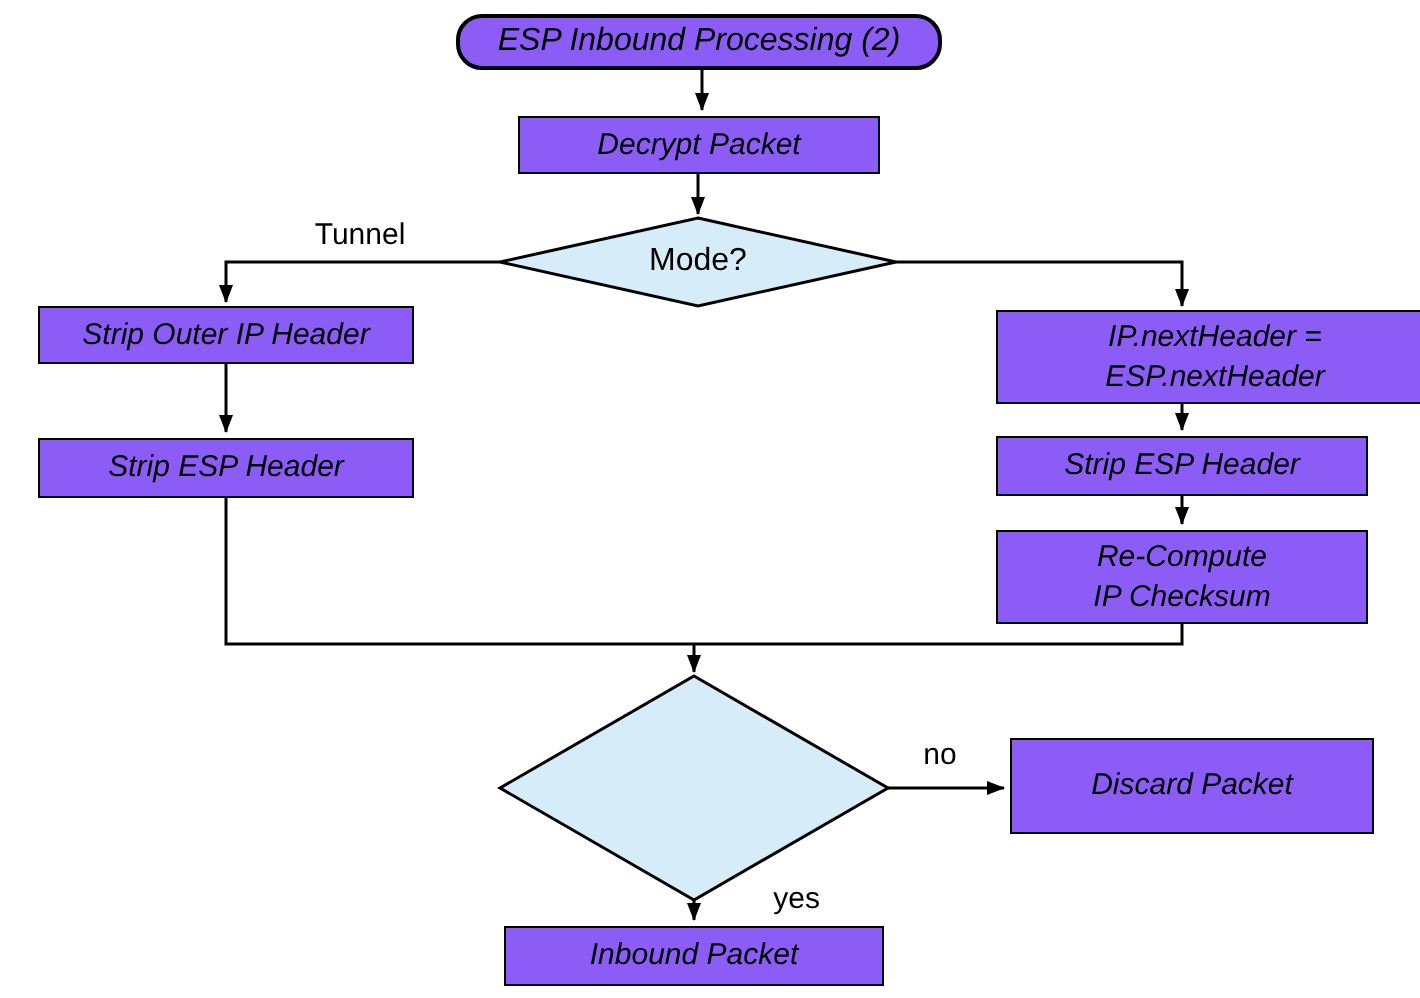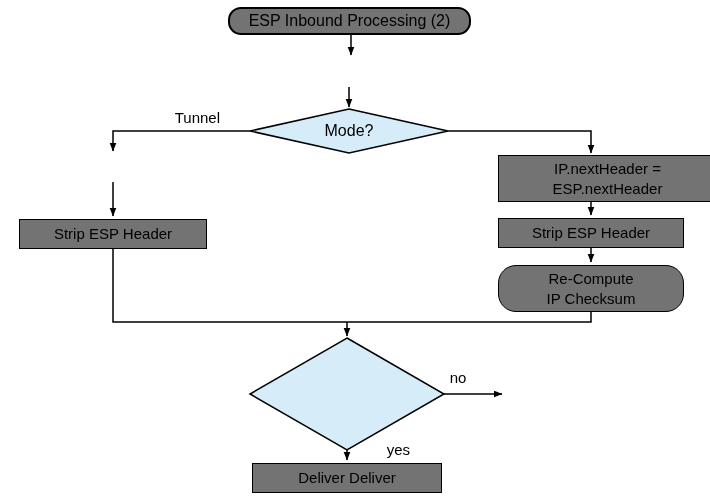--- a/index.html
+++ b/index.html
@@ -23,29 +23,30 @@
     stroke-width: 1.5;
   }
   .wires polygon.decision {
     fill: #d6ecf8;
     stroke: #000000;
     stroke-width: 1.5;
   }
   .node {
     position: absolute;
     box-sizing: border-box;
-    background: #737373;
+    background: #8b5cf6;
     border: 1.5px solid #000000;
     display: flex;
     align-items: center;
     justify-content: center;
     text-align: center;
     font-size: 15px;
     line-height: 1.3;
     white-space: pre-line;
+    font-style: italic;
   }
   .node.rounded {
     border-radius: 13px;
     border-width: 2px;
     font-size: 16px;
   }
   .dlabel {
     position: absolute;
     display: flex;
     align-items: center;
@@ -95,38 +96,41 @@
 
     <polygon class="decision" points="347,338 444,394 347,450 250,394"></polygon>
 
     <path class="conn" d="M444 394 L502 394" marker-end="url(#arw)"></path>
 
     <path class="conn" d="M347 450 L347 460" marker-end="url(#arw)"></path>
   </svg>
 
   <div class="node rounded" style="left:228px; top:7px; width:243px; height:28px;">ESP Inbound Processing (2)</div>
 
+  <div class="node" style="left:259px; top:58px; width:181px; height:29px;">Decrypt Packet</div>
 
+  <div class="node" style="left:19px; top:153px; width:188px; height:29px;">Strip Outer IP Header</div>
 
   <div class="node" style="left:19px; top:219px; width:188px; height:30px;">Strip ESP Header</div>
 
   <div class="node" style="left:498px; top:155px; width:219px; height:47px;">IP.nextHeader =
 ESP.nextHeader</div>
 
   <div class="node" style="left:498px; top:218px; width:186px; height:30px;">Strip ESP Header</div>
 
-  <div class="node" style="left:498px; top:265px; width:186px; height:47px;border-radius:18px;">Re-Compute
+  <div class="node" style="left:498px; top:265px; width:186px; height:47px;">Re-Compute
 IP Checksum</div>
 
+  <div class="node" style="left:505px; top:369px; width:182px; height:48px;">Discard Packet</div>
 
-  <div class="node" style="left:252px; top:463px; width:190px; height:30px;">Deliver Deliver</div>
+  <div class="node" style="left:252px; top:463px; width:190px; height:30px;">Inbound Packet</div>
 
   <div class="dlabel" style="left:279px; top:117px; width:140px; height:28px; font-size:16px;">Mode?</div>
 
 
-  <div class="elabel" style="left:140px; top:109px; width:80px;text-align:right;">Tunnel</div>
+  <div class="elabel" style="left:140px; top:109px; width:80px;">Tunnel</div>
 
 
-  <div class="elabel" style="left:440px; top:369px; width:36px;">no</div>
+  <div class="elabel" style="left:452px; top:369px; width:36px;">no</div>
 
   <div class="elabel" style="left:366px; top:441px; width:44px;text-align:right;">yes</div>
 
 </div>
 
 </body></html>

